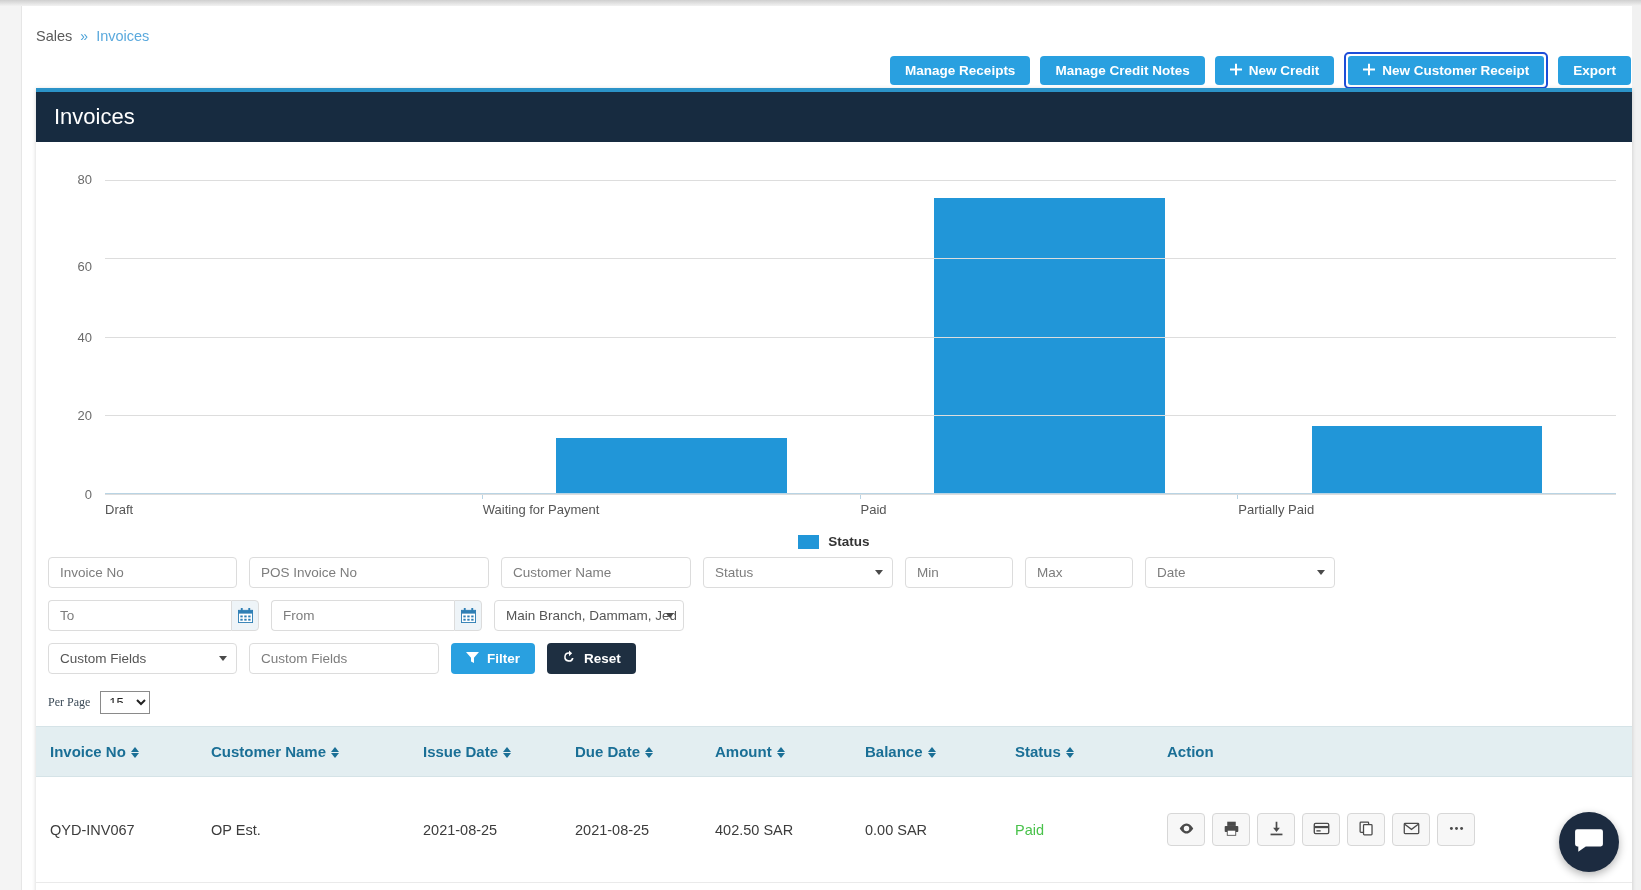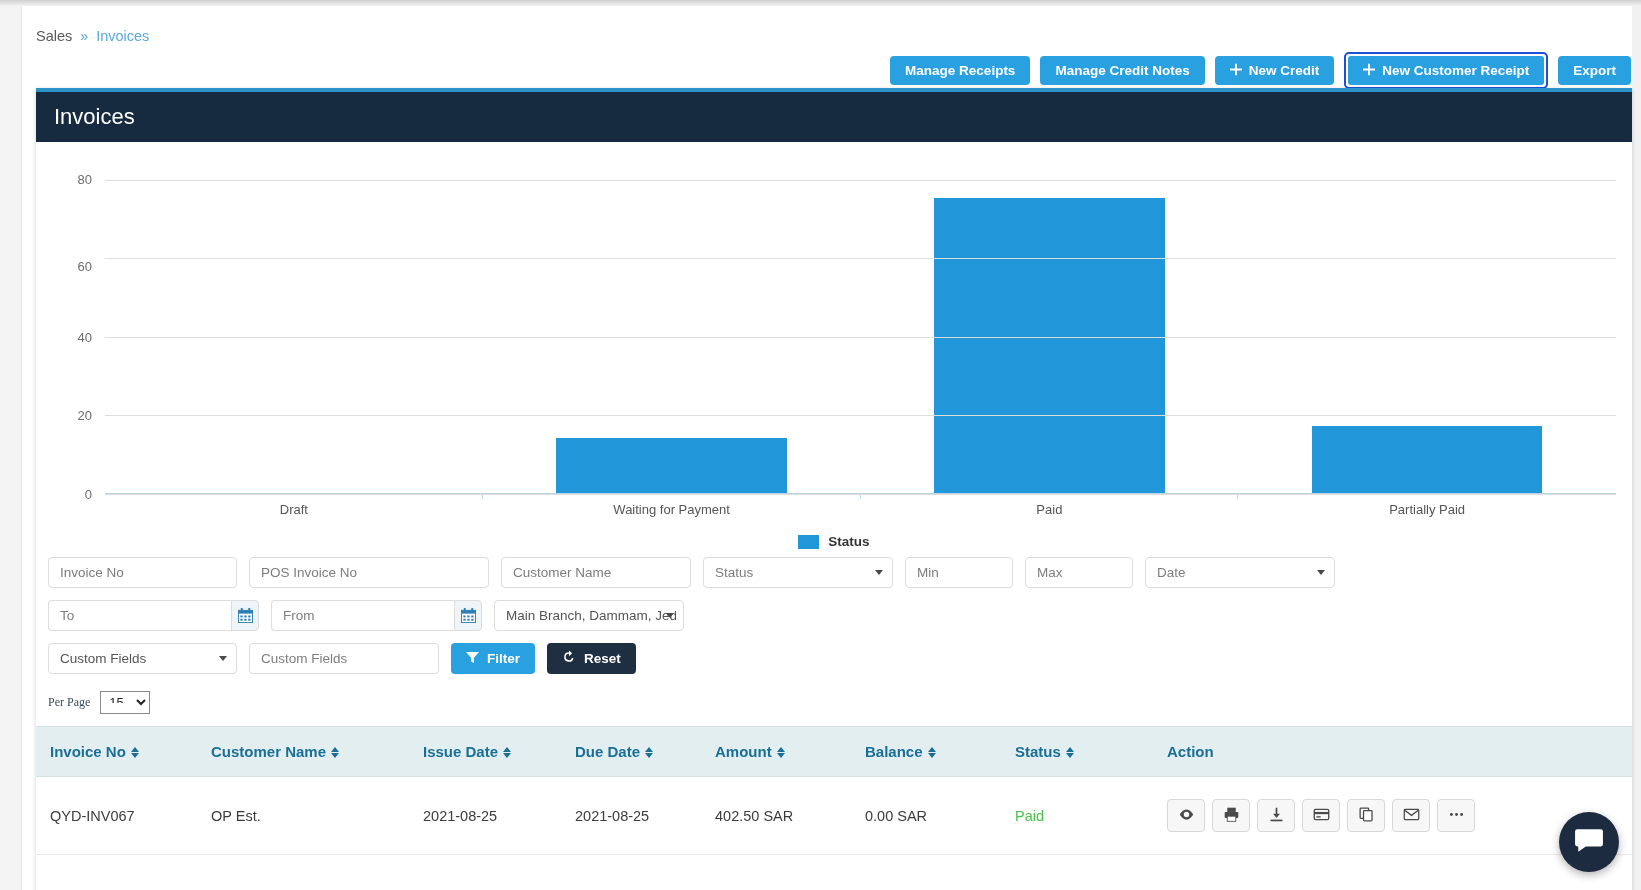--- a/index.html
+++ b/index.html
@@ -94,21 +94,21 @@
   .barcell::after {
     content: ""; position: absolute; right: 0; bottom: -6px; width: 1px; height: 6px;
     background: #b9d4e4;
   }
   .barcell:last-child::after { display: none; }
   .bar { width: 61%; background: #2196d8; }
   .xlabels {
     position: absolute; left: 69px; right: 16px; top: 360px;
     display: flex;
   }
-  .xlabel { flex: 1; text-align: center; font-size: 13px; color: #555555; }
+  .xlabel { flex: 1; font-size: 13px; color: #555555; }
   .legend {
     position: absolute; left: 0; right: 0; top: 392px;
     display: flex; justify-content: center; align-items: center; gap: 9px;
   }
   .legend-swatch { width: 21px; height: 14px; background: #2196d8; display: inline-block; }
   .legend-label { font-size: 13.5px; font-weight: bold; color: #333333; }
 
   
   .filters { padding: 0 12px; }
   .frow { display: flex; align-items: center; gap: 12px; margin-bottom: 12px; }
@@ -182,21 +182,21 @@
     display: inline-block; margin-left: 5px; position: relative;
     width: 8px; height: 13px; vertical-align: -2px;
   }
   .sortico::before, .sortico::after {
     content: ""; position: absolute; left: 0;
     border-left: 4px solid transparent; border-right: 4px solid transparent;
   }
   .sortico::before { top: 1px; border-bottom: 5px solid #1a6f96; }
   .sortico::after { bottom: 1px; border-top: 5px solid #1a6f96; }
   table.inv tbody td {
-    font-size: 14.5px; color: #3c3c3c; padding: 22px 0;
+    font-size: 14.5px; color: #3c3c3c; padding: 36px 0;
     border-bottom: 1px solid #eaeaea; white-space: nowrap;
   }
   table.inv tbody td:first-child { padding-left: 14px; }
   .status-paid { color: #49c24b; font-size: 14.5px; }
   .actions { display: flex; gap: 7px; align-items: center; }
   .act-btn {
     width: 38px; height: 33px; border: 1px solid #d7d7d7; border-radius: 4px;
     background: #f7f7f7; display: flex; align-items: center; justify-content: center;
     cursor: pointer; flex: none;
   }

